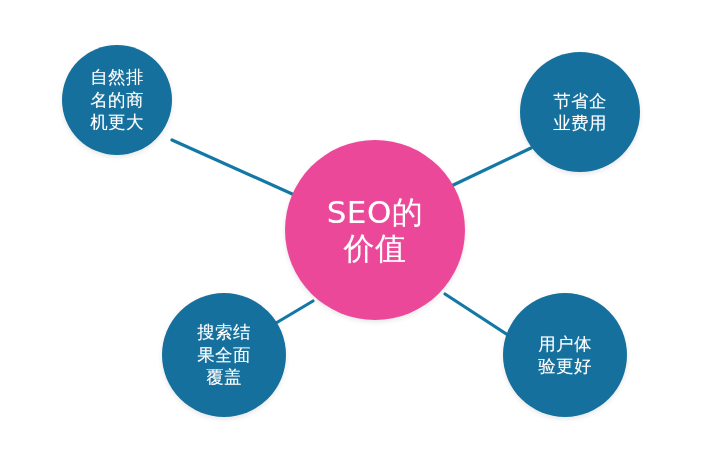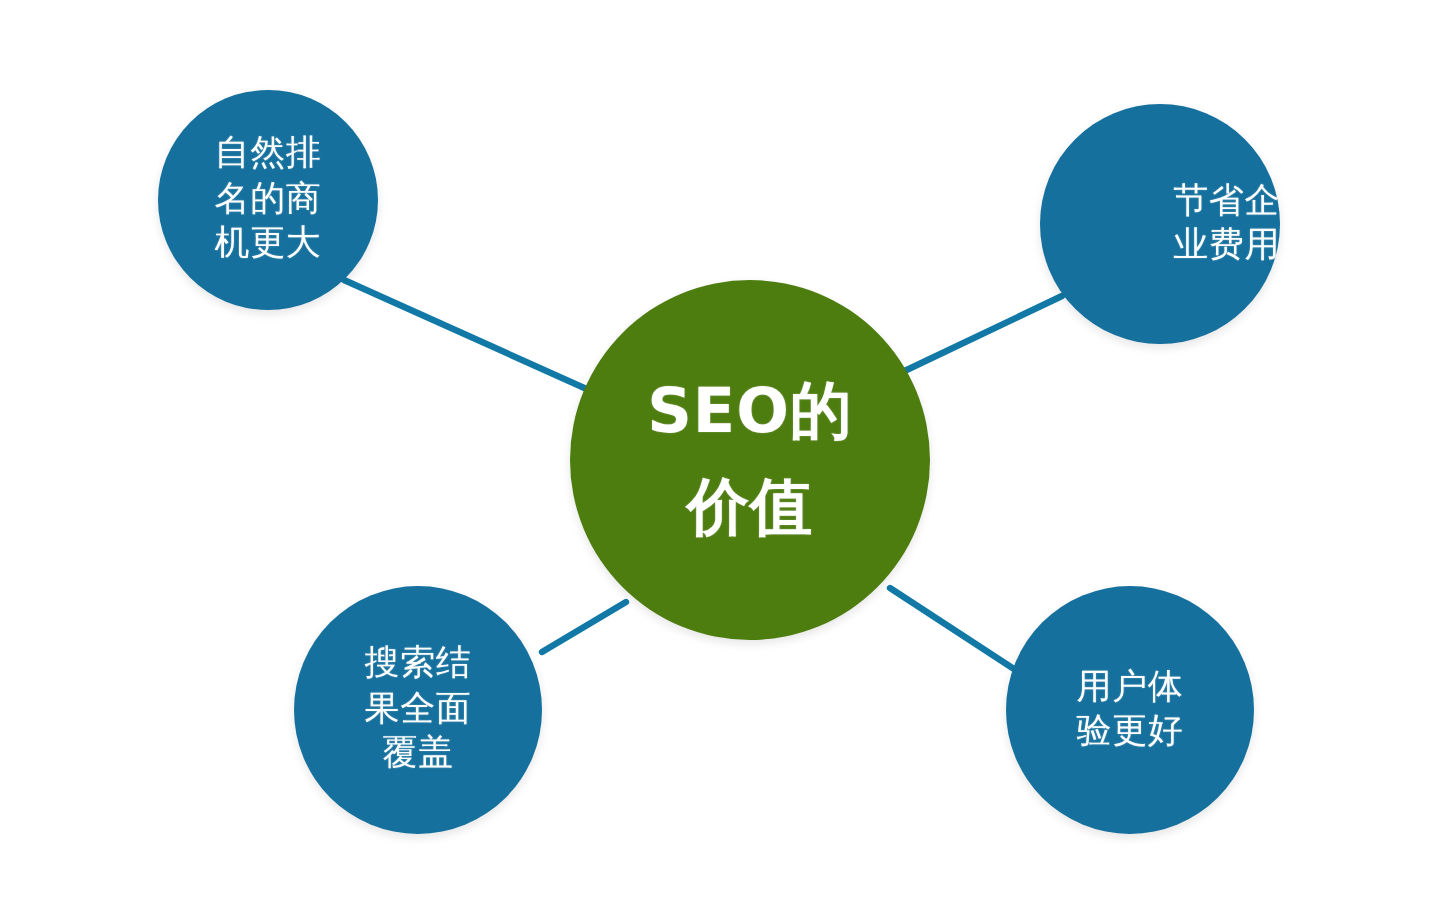--- a/index.html
+++ b/index.html
@@ -37,62 +37,61 @@
     text-align: center;
     box-shadow: 0 2px 5px rgba(0,0,0,0.10);
   }
   .node-label {
     display: block;
     white-space: pre-line;
     color: #ffffff;
     text-shadow: 0 0 1px rgba(255,255,255,0.35);
   }
   .node-center {
-    background: #4d7c0f;
+    background: #ec4899;
     font-size: 31px;
-    line-height: 48px;
+    line-height: 36px;
     letter-spacing: 0.5px;
-    font-weight: bold;
   }
   .node-satellite {
     background: #15709D;
     font-size: 17.5px;
     line-height: 22.5px;
     letter-spacing: 0.3px;
   }
 </style>
 </head>
 <body>
 
 <div id="canvas">
 
   <svg id="links" viewBox="0 0 716 452" width="716" height="452" xmlns="http://www.w3.org/2000/svg">
     <line x1="172" y1="140" x2="310" y2="202" stroke="#1279A6" stroke-width="3.2" stroke-linecap="round"></line>
     <line x1="447" y1="188" x2="531" y2="148" stroke="#1279A6" stroke-width="3.2" stroke-linecap="round"></line>
     <line x1="313" y1="301" x2="271" y2="326" stroke="#1279A6" stroke-width="3.2" stroke-linecap="round"></line>
     <line x1="445" y1="294" x2="517" y2="341" stroke="#1279A6" stroke-width="3.2" stroke-linecap="round"></line>
   </svg>
 
-  <div class="node node-satellite" id="node-organic-ranking" style="left:79px; top:45px; width:110px; height:110px;text-align:center;">
+  <div class="node node-satellite" id="node-organic-ranking" style="left:62px; top:45px; width:110px; height:110px;text-align:center;">
     <span class="node-label">自然排
 名的商
 机更大</span>
   </div>
 
-  <div class="node node-satellite" id="node-save-cost" style="left:520px; top:52px; width:120px; height:120px;justify-content:flex-end;">
+  <div class="node node-satellite" id="node-save-cost" style="left:520px; top:52px; width:120px; height:120px;">
     <span class="node-label">节省企
 业费用</span>
   </div>
 
   <div class="node node-center" id="node-center" style="left:285px; top:140px; width:180px; height:180px;">
     <span class="node-label">SEO的
 价值</span>
   </div>
 
-  <div class="node node-satellite" id="node-search-coverage" style="left:147px; top:293px; width:124px; height:124px;">
+  <div class="node node-satellite" id="node-search-coverage" style="left:162px; top:293px; width:124px; height:124px;">
     <span class="node-label">搜索结
 果全面
 覆盖</span>
   </div>
 
   <div class="node node-satellite" id="node-user-experience" style="left:503px; top:293px; width:124px; height:124px;">
     <span class="node-label">用户体
 验更好</span>
   </div>
 

